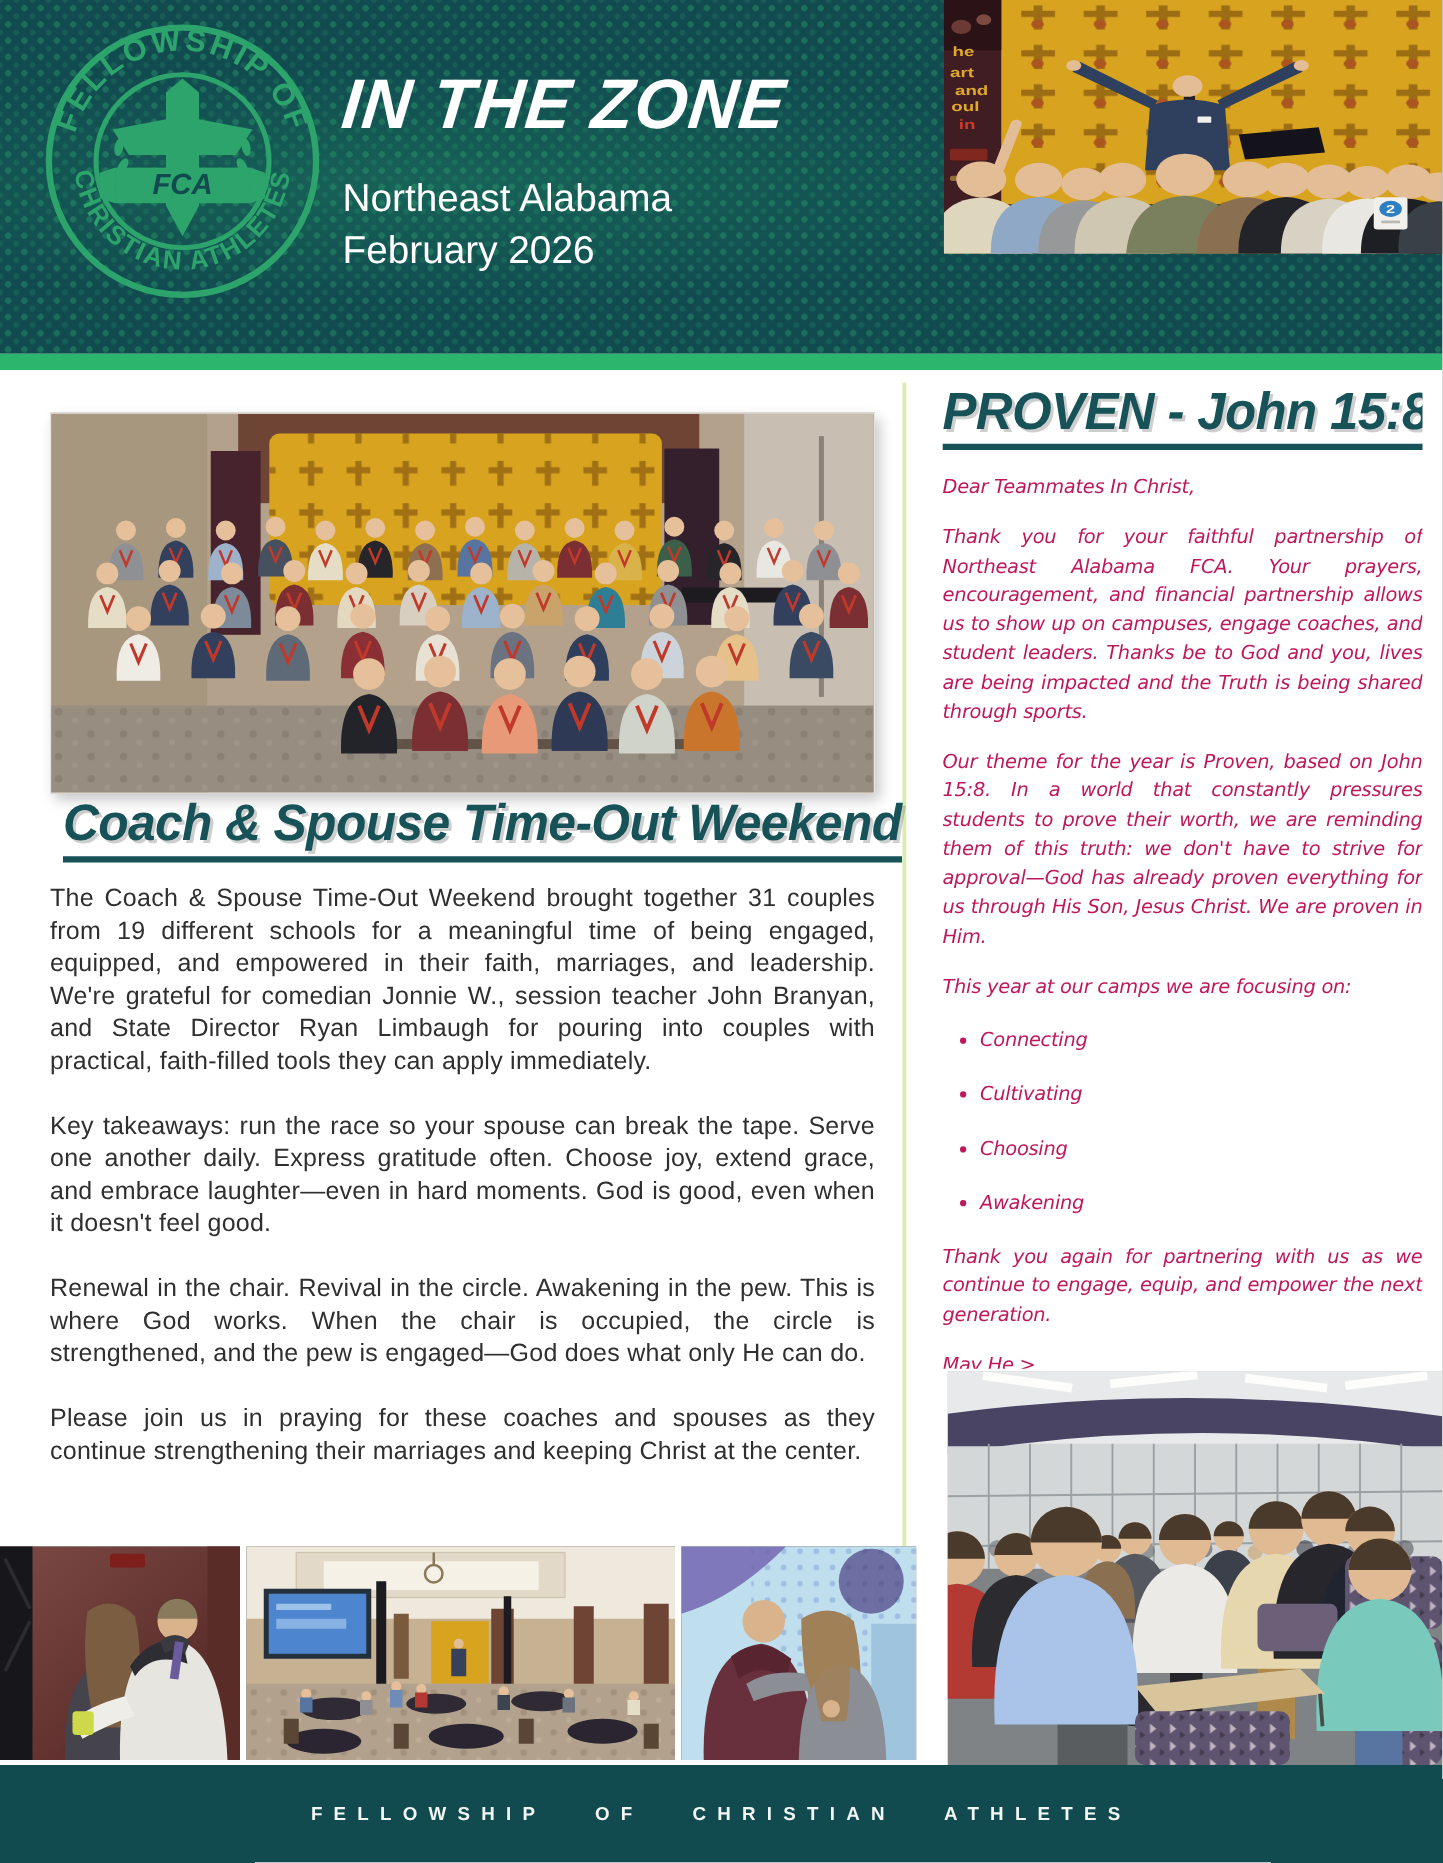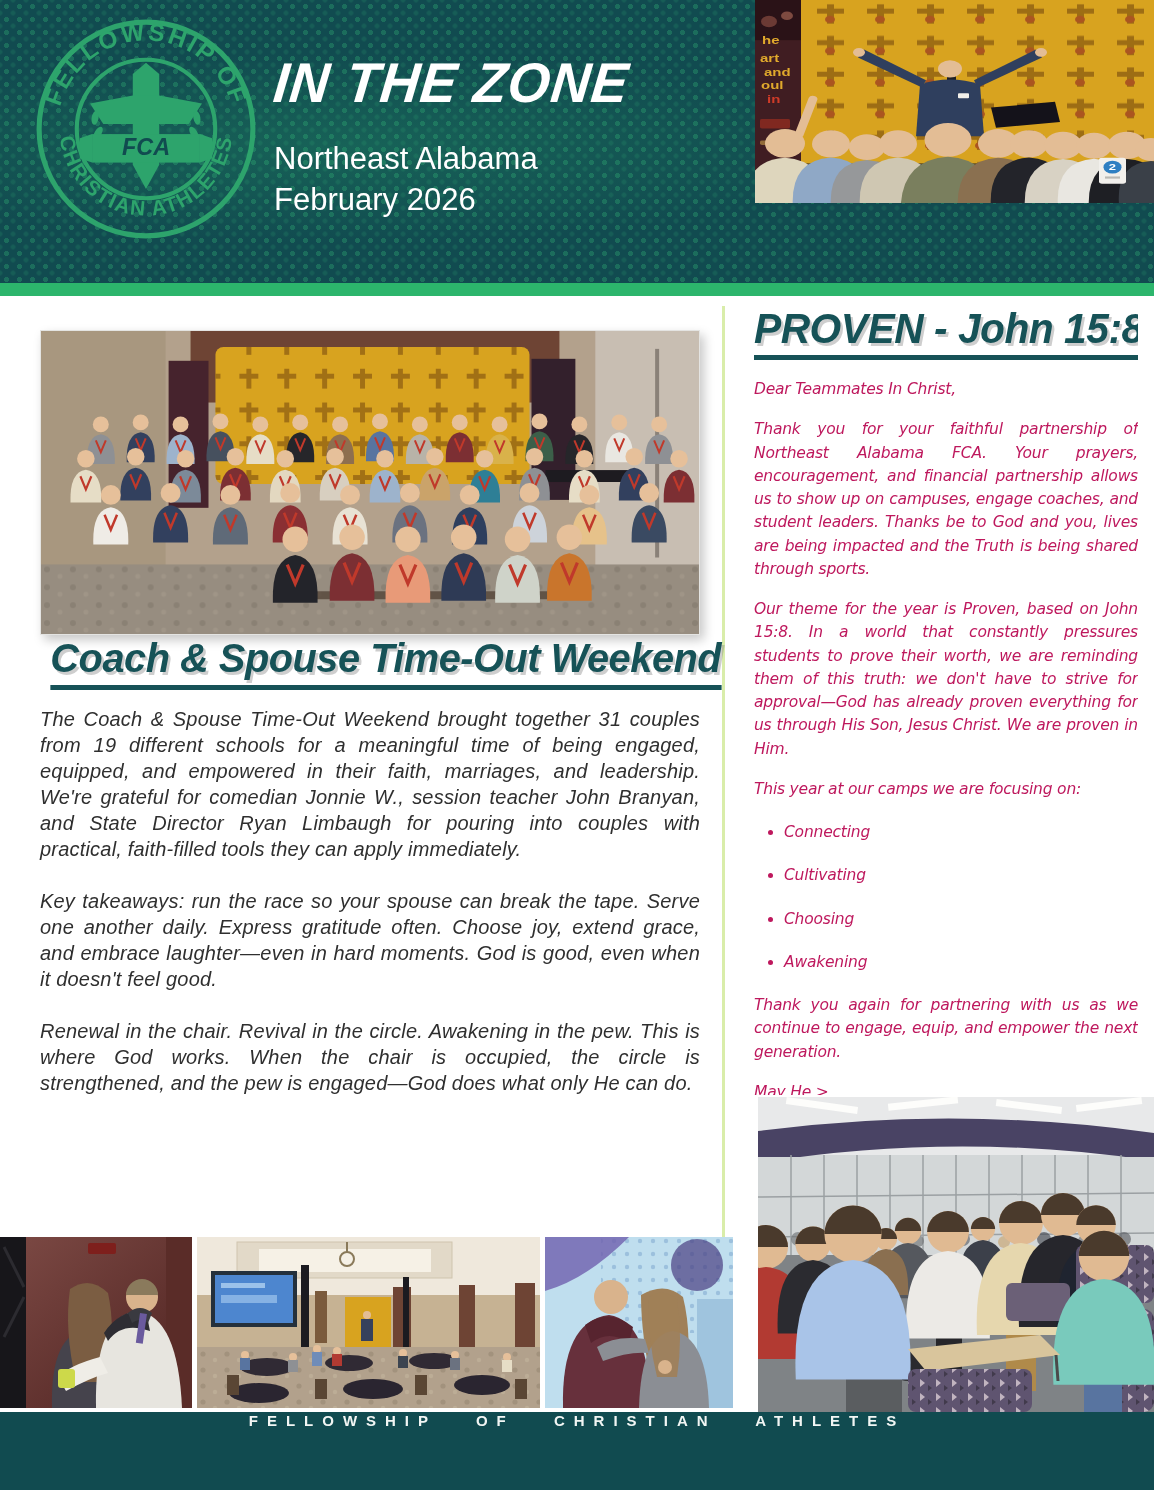--- a/index.html
+++ b/index.html
@@ -34,21 +34,21 @@
   .left-col{position:absolute;left:40px;top:330px;width:660px;}
   .group-photo{width:660px;height:305px;overflow:hidden;border:1px solid #e4e4e2;
     box-shadow:4px 5px 10px rgba(0,0,0,0.22);background:#b3a18c;}
   .article-title-row{text-align:center;margin-top:0;}
   .article-title{display:inline-block;font-size:41px;font-weight:700;font-style:italic;
     color:var(--heading,#165257);letter-spacing:-0.5px;transform:scaleX(.97);
     text-shadow:2.5px 2.5px 0 rgba(125,125,125,0.38);
     border-bottom:5px solid var(--heading,#165257);padding-bottom:3px;white-space:nowrap;}
   .article-body{margin-top:16px;color:#2f2f2f;font-size:20px;line-height:1.3;
     text-align:justify;letter-spacing:0.2px;}
-  .article-body p{margin-bottom:26px;font-style:italic;}
+  .article-body p{margin-bottom:26px;}
 
   .right-col{position:absolute;left:754px;top:305px;width:384px;height:790px;overflow:hidden;}
   .letter-title{display:inline-block;font-size:42px;font-weight:700;font-style:italic;
     color:var(--heading,#165257);letter-spacing:-0.5px;transform:scaleX(.97);transform-origin:left;
     text-shadow:2.5px 2.5px 0 rgba(125,125,125,0.38);
     border-bottom:5px solid var(--heading,#165257);padding-bottom:2px;white-space:nowrap;}
   .letter{margin-top:18px;font-family:"DejaVu Sans",sans-serif;font-style:italic;
     font-size:15.5px;line-height:1.5;color:#be185d;letter-spacing:-0.2px;}
   .letter p{margin-bottom:17px;}
   .letter .just{text-align:justify;}
@@ -59,21 +59,21 @@
   
   .collage{position:absolute;left:0;top:1237px;width:733px;height:171px;}
   .collage .shot{position:absolute;top:0;height:171px;overflow:hidden;background:#888;}
   .shot-1{left:0;width:192px;}
   .shot-2{left:197px;width:343px;}
   .shot-3{left:545px;width:188px;}
   .br-photo{position:absolute;left:758px;top:1097px;width:396px;height:315px;overflow:hidden;background:#d3d7d8;}
 
   
   .footer{position:absolute;left:0;top:1412px;width:1154px;height:78px;background:var(--teal,#114b50);
-    display:flex;justify-content:center;}
+    display:flex;align-items:center;justify-content:center;}
   .footer span{color:#f2f6f4;font-size:15px;font-weight:700;letter-spacing:9px;word-spacing:26px;white-space:nowrap;}
 
   svg{display:block;width:100%;height:100%;}
 </style>
 </head>
 <body>
 
 <div class="page">
 
   <div class="hero">
@@ -281,20 +281,21 @@
     </div>
 
     <div class="article-title-row">
       <span class="article-title">Coach &amp; Spouse Time-Out Weekend</span>
     </div>
 
     <div class="article-body">
       <p>The Coach &amp; Spouse Time-Out Weekend brought together 31 couples from 19 different schools for a meaningful time of being engaged, equipped, and empowered in their faith, marriages, and leadership. We're grateful for comedian Jonnie W., session teacher John Branyan, and State Director Ryan Limbaugh for pouring into couples with practical, faith-filled tools they can apply immediately.</p>
       <p>Key takeaways: run the race so your spouse can break the tape. Serve one another daily. Express gratitude often. Choose joy, extend grace, and embrace laughter—even in hard moments. God is good, even when it doesn't feel good.</p>
       <p>Renewal in the chair. Revival in the circle. Awakening in the pew. This is where God works. When the chair is occupied, the circle is strengthened, and the pew is engaged—God does what only He can do.</p>
+      <p>Please join us in praying for these coaches and spouses as they continue strengthening their marriages and keeping Christ at the center.</p>
     </div>
   </div>
 
   <div class="right-col">
     <span class="letter-title">PROVEN - John 15:8</span>
     <div class="letter">
       <p>Dear Teammates In Christ,</p>
       <p class="just">Thank you for your faithful partnership of Northeast Alabama FCA. Your prayers, encouragement, and financial partnership allows us to show up on campuses, engage coaches, and student leaders. Thanks be to God and you, lives are being impacted and the Truth is being shared through sports.</p>
       <p class="just">Our theme for the year is Proven, based on John 15:8. In a world that constantly pressures students to prove their worth, we are reminding them of this truth: we don't have to strive for approval—God has already proven everything for us through His Son, Jesus Christ. We are proven in Him.</p>
       <p style="margin-bottom:4px">This year at our camps we are focusing on:</p>

